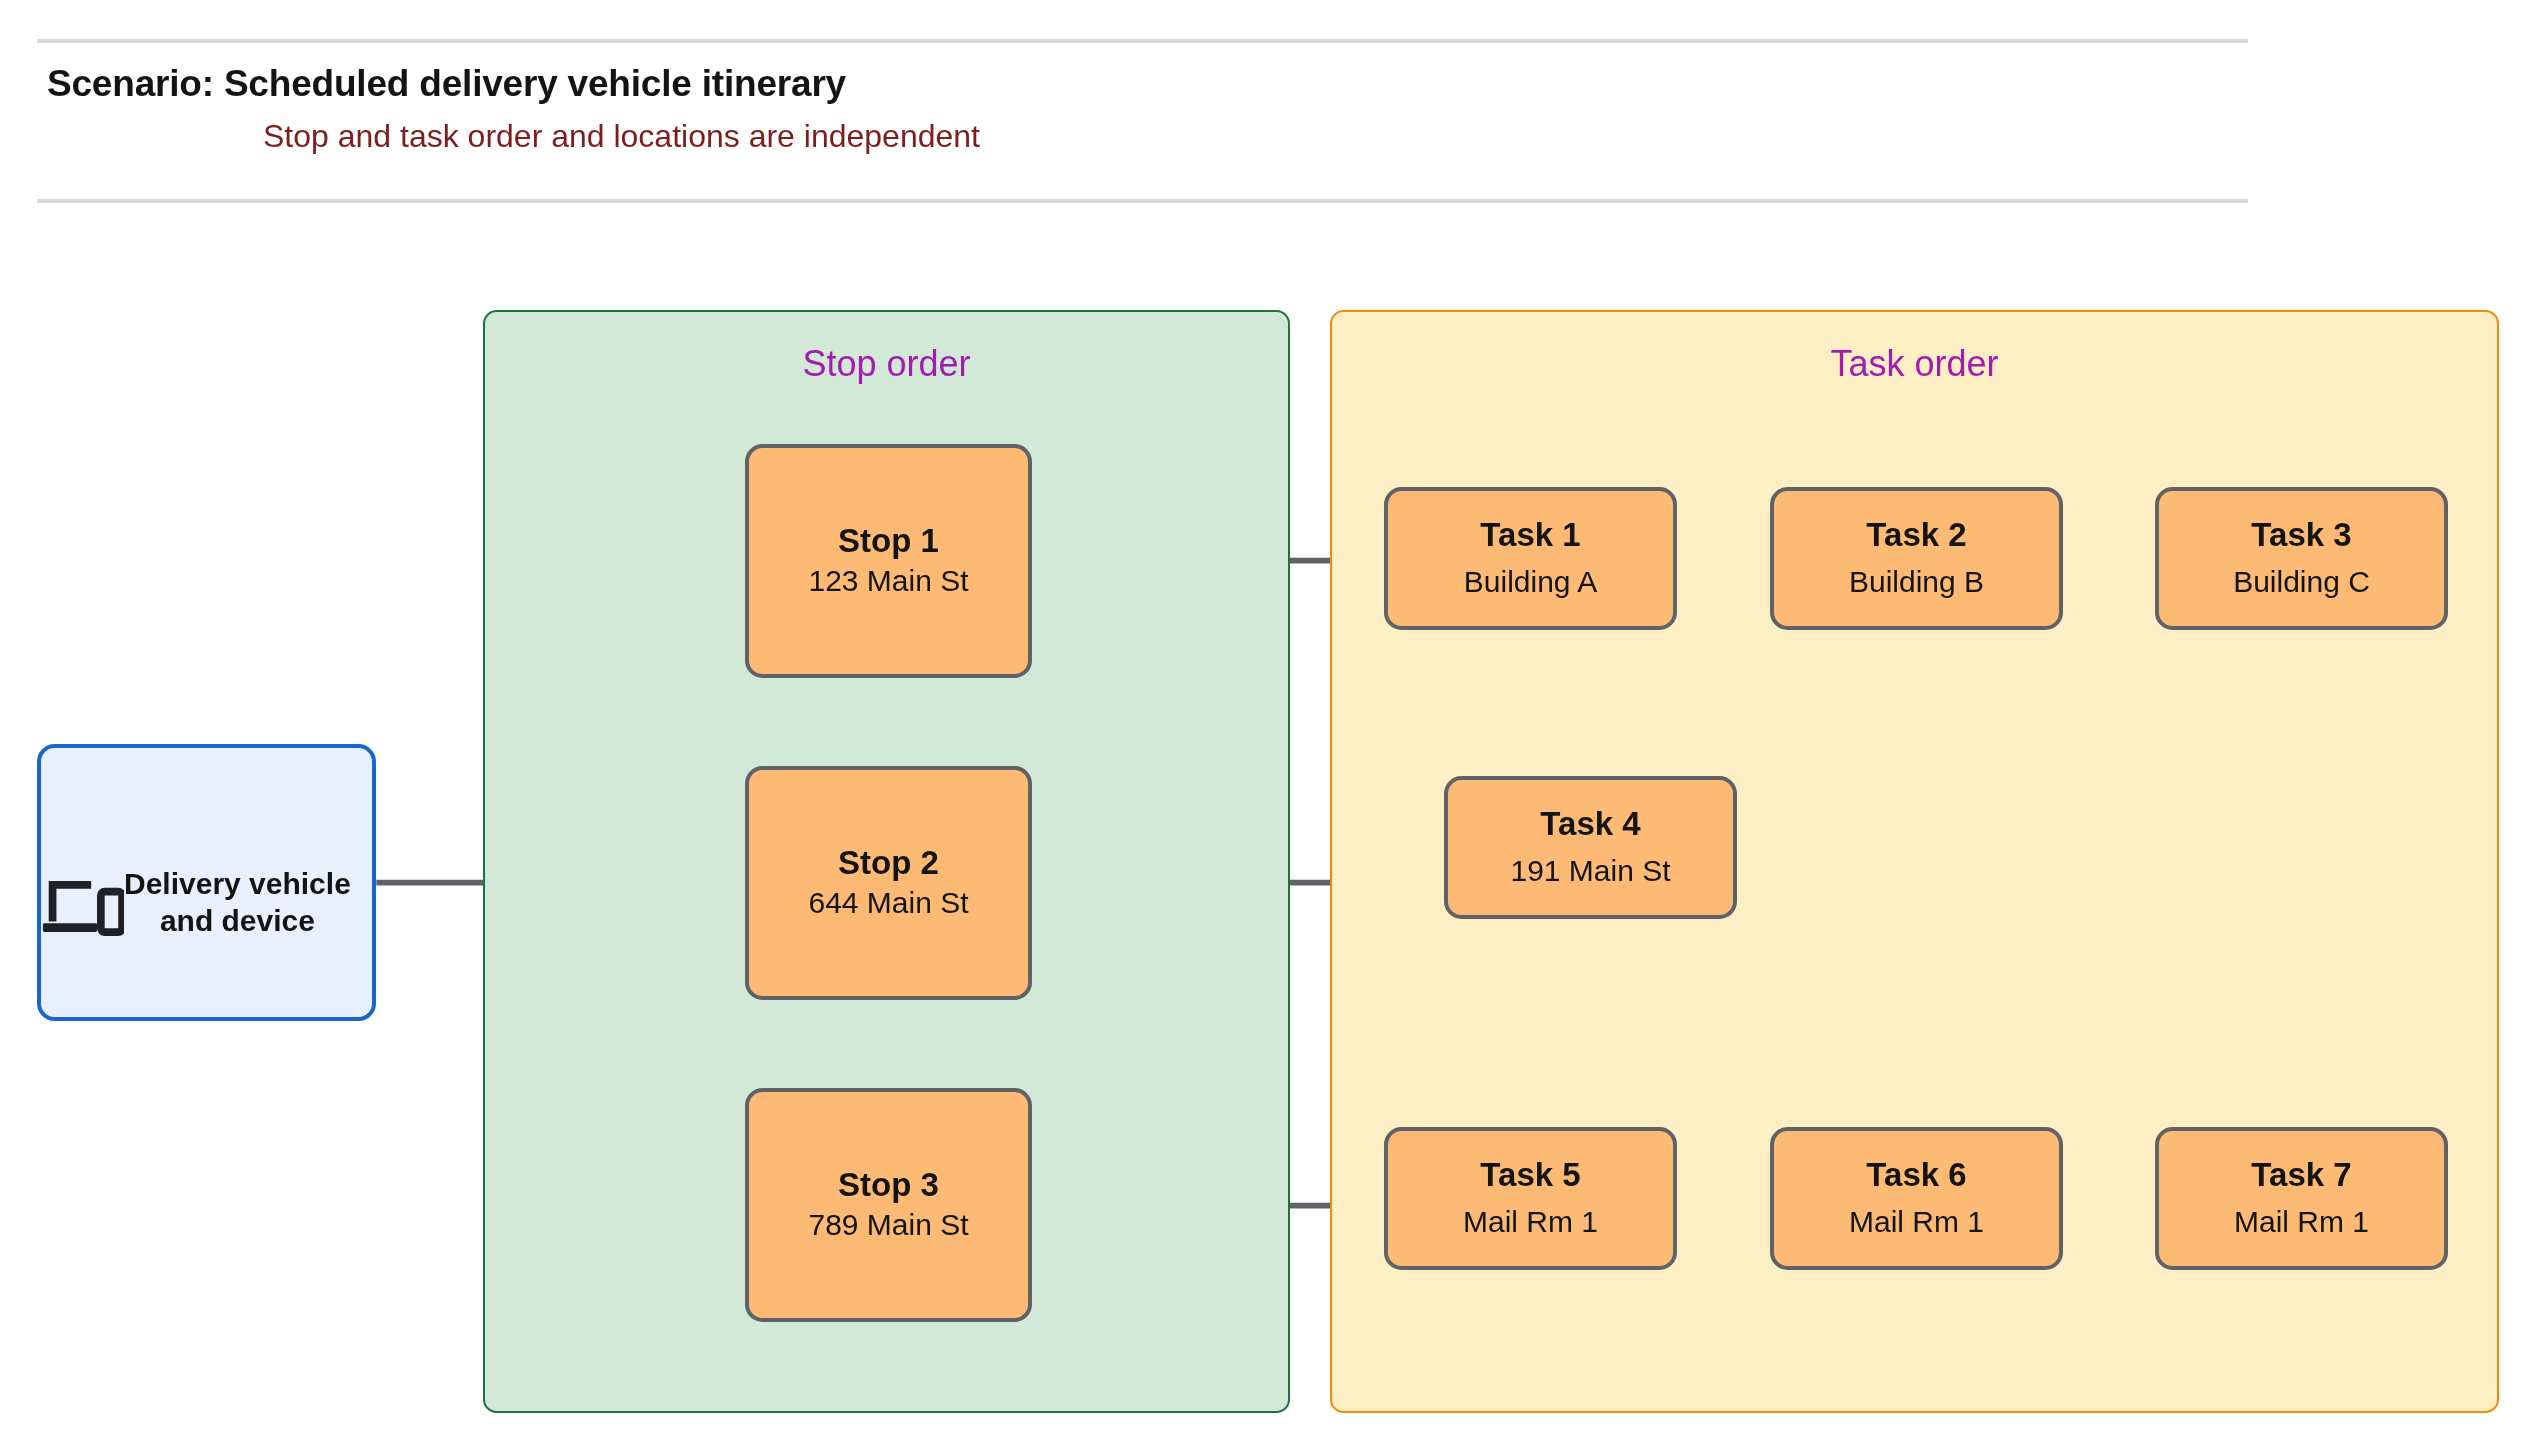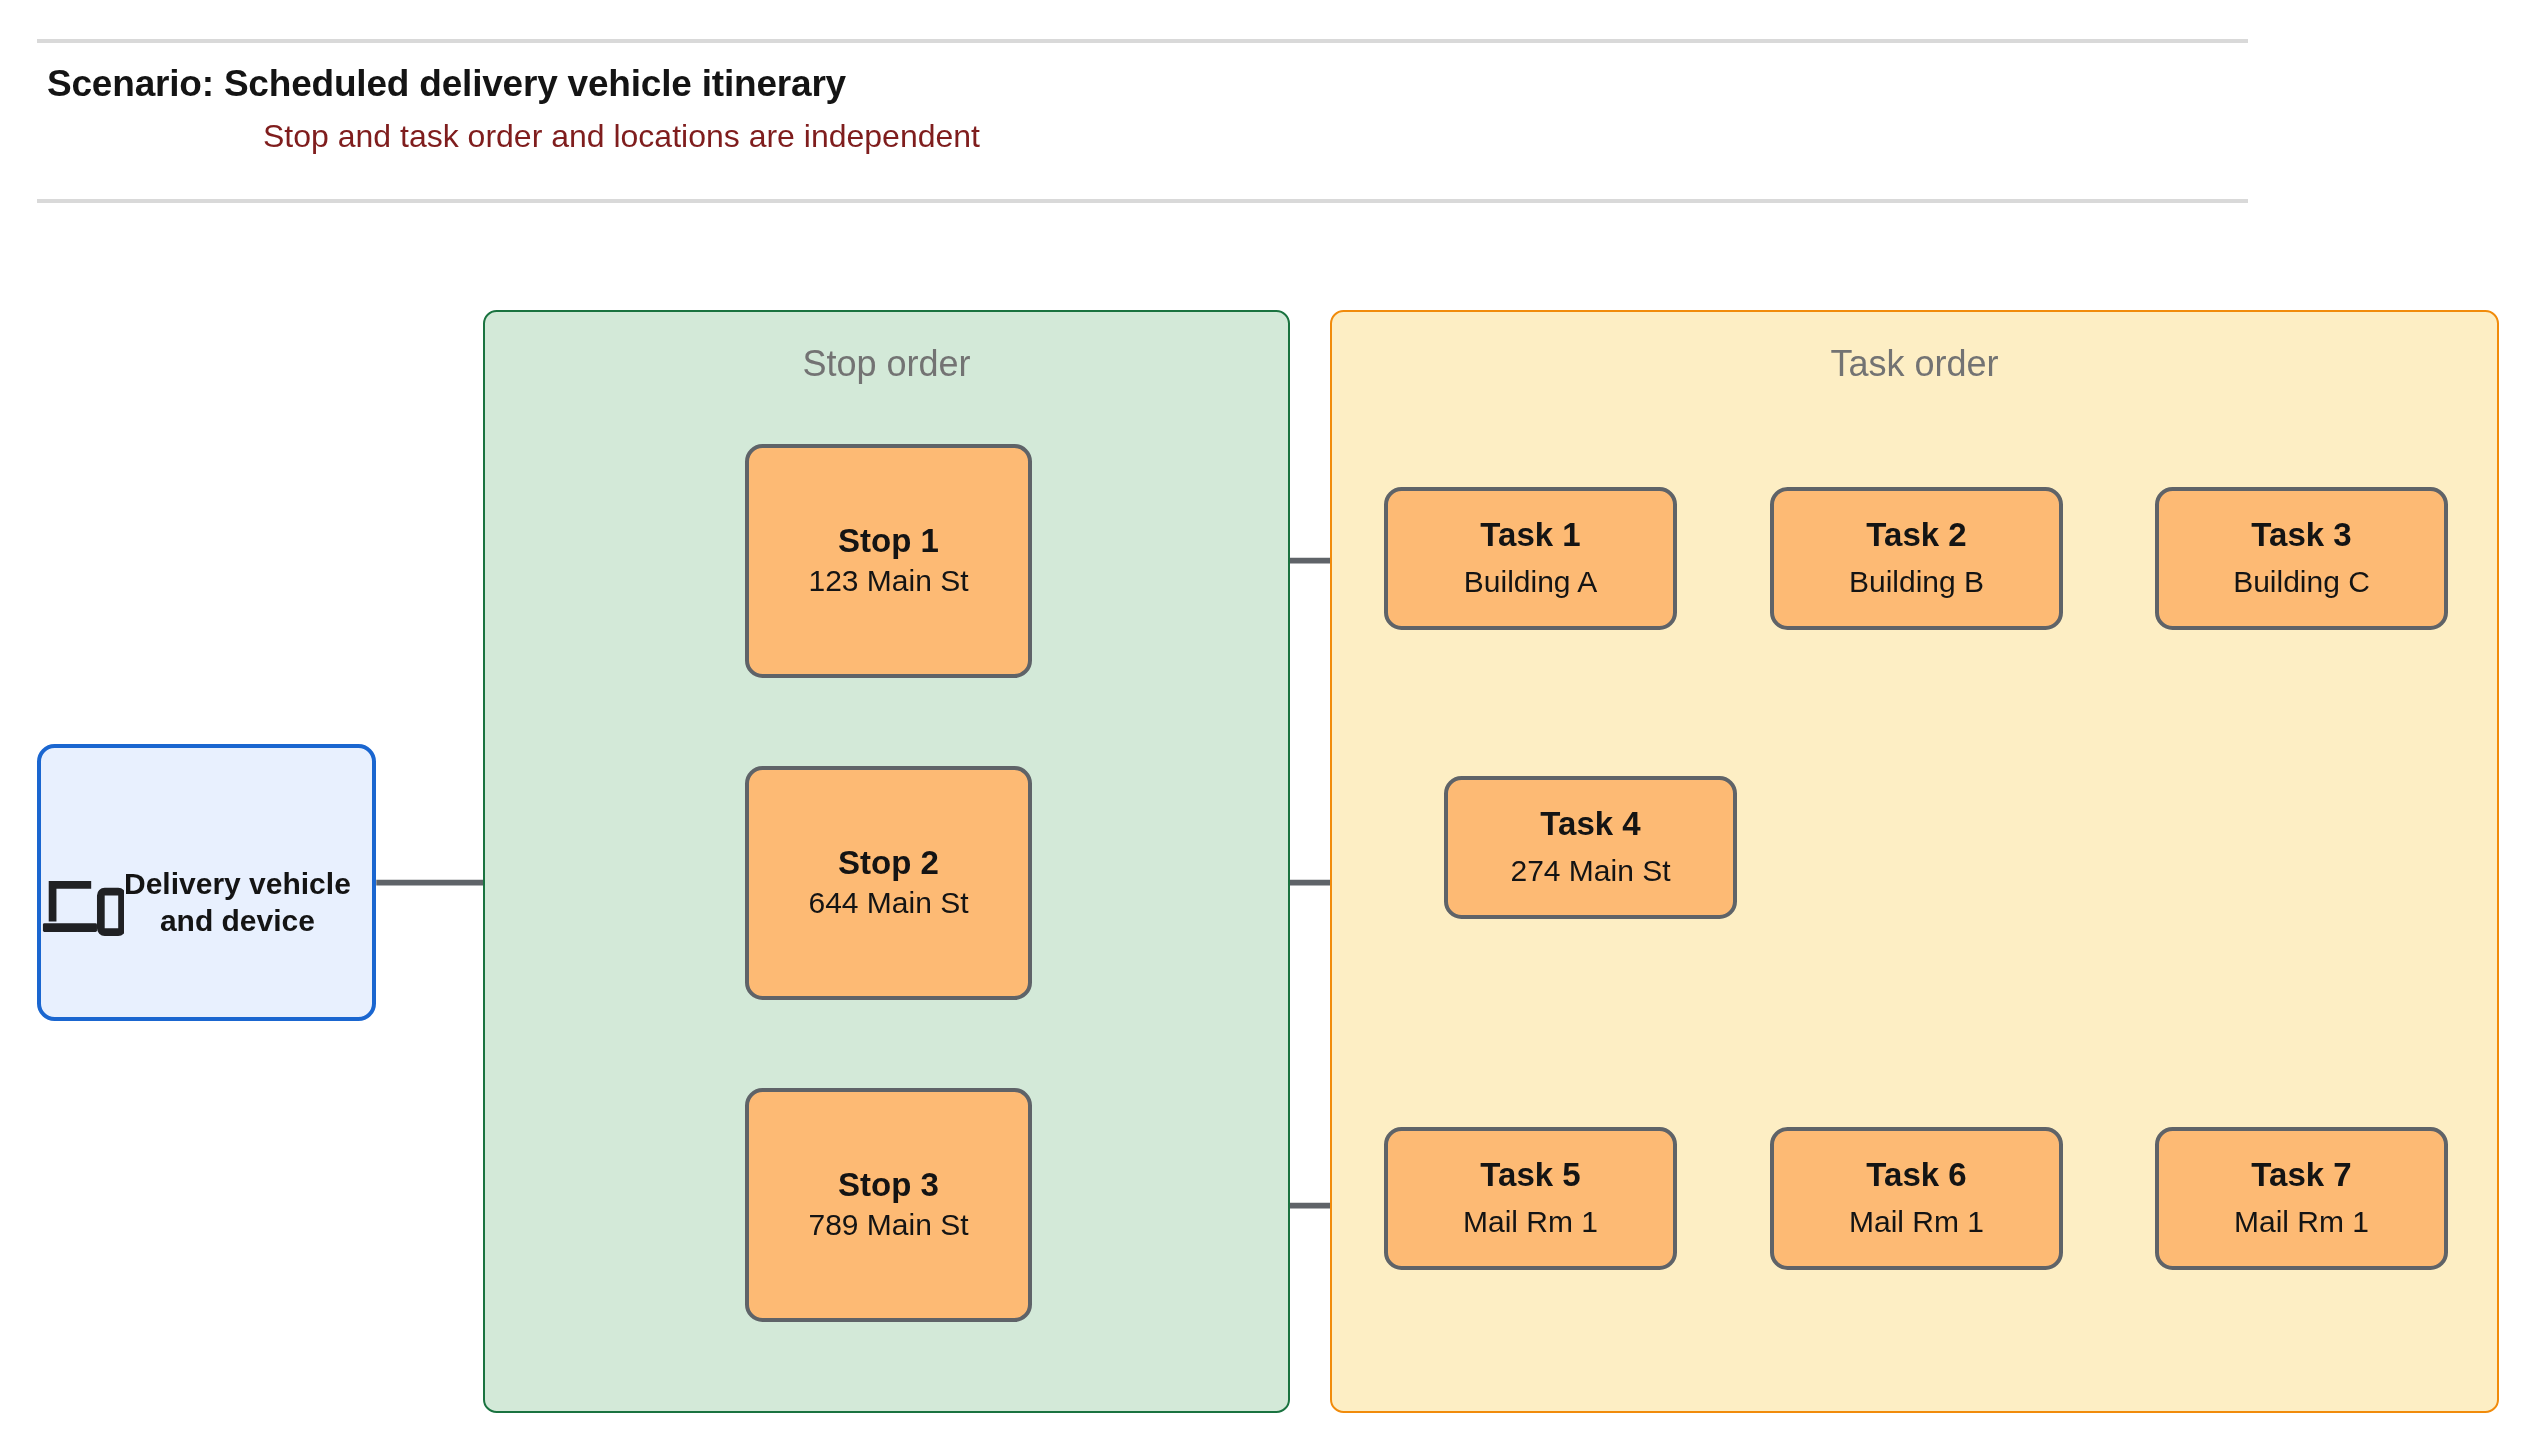--- a/index.html
+++ b/index.html
@@ -71,21 +71,21 @@
     border: 2.9px solid #f18b0b;
   }
   .panel-title {
     position: absolute;
     top: 31px;
     left: 0;
     right: 0;
     text-align: center;
     font-size: 36px;
     font-weight: 400;
-    color: #737373;
+    color: #a21caf;
   }
 
   
   #connectors {
     position: absolute;
     left: 0;
     top: 0;
     width: 2538px;
     height: 1452px;
     pointer-events: none;
@@ -239,21 +239,21 @@
 <div class="node task-node" id="task-node-1">
   <div class="node-title">Task 2</div>
   <div class="node-sub">Building B</div>
 </div>
 <div class="node task-node" id="task-node-2">
   <div class="node-title">Task 3</div>
   <div class="node-sub">Building C</div>
 </div>
 <div class="node task-node" id="task-node-3">
   <div class="node-title">Task 4</div>
-  <div class="node-sub">274 Main St</div>
+  <div class="node-sub">191 Main St</div>
 </div>
 <div class="node task-node" id="task-node-4">
   <div class="node-title">Task 5</div>
   <div class="node-sub">Mail Rm 1</div>
 </div>
 <div class="node task-node" id="task-node-5">
   <div class="node-title">Task 6</div>
   <div class="node-sub">Mail Rm 1</div>
 </div>
 <div class="node task-node" id="task-node-6">

